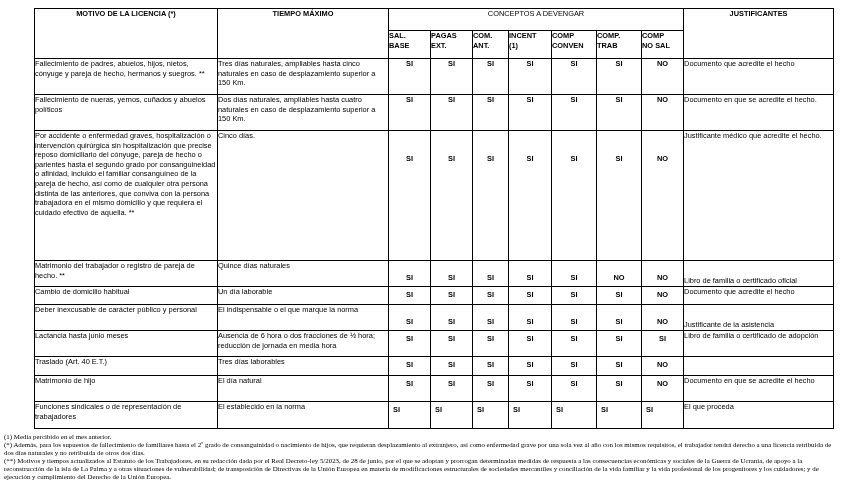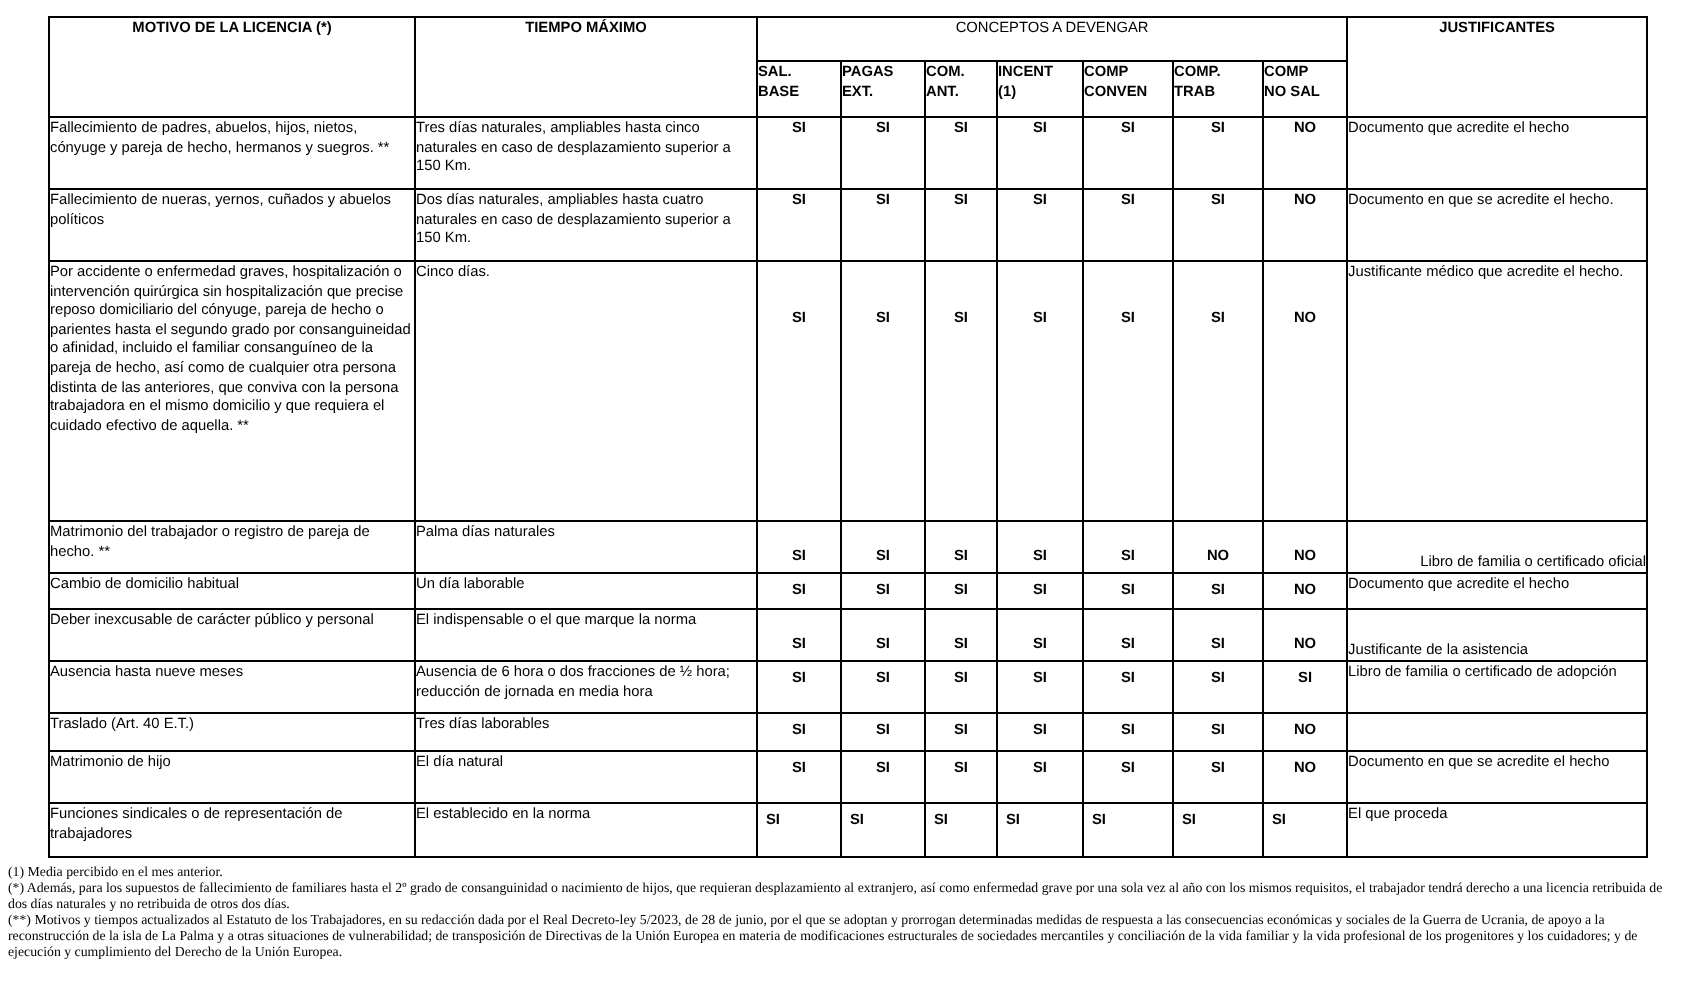--- a/index.html
+++ b/index.html
@@ -1,17 +1,17 @@
 <!DOCTYPE html>
 <html><head>
 <meta charset="utf-8">
 <style>
   html, body { margin:0; padding:0; background:#ffffff; }
   body { width:842px; height:497px; position:relative; overflow:hidden; font-family:"Liberation Sans", sans-serif; color:#000; }
-  table.lic { position:absolute; left:24px; top:8px; border-collapse:collapse; table-layout:fixed; width:799px; }
+  table.lic { position:absolute; left:34px; top:8px; border-collapse:collapse; table-layout:fixed; width:799px; }
   table.lic td, table.lic th { border:1px solid #000; padding:0; vertical-align:top; font-size:7.4px; line-height:9.6px; }
   th.main { font-weight:bold; font-size:7.6px; text-align:center; vertical-align:middle; height:21px; }
   th.grp { font-weight:normal; font-size:7.4px; text-align:center; vertical-align:middle; height:21px; }
   th.sub { font-weight:bold; font-size:5.2px; line-height:6.4px; text-align:left; vertical-align:middle; padding:0 0 0 6px; height:27px;margin-top:44px; }
   td.txt { padding:1px 4px 1px 4px; }
   td.v { text-align:center; vertical-align:middle; font-weight:bold; font-size:7.2px; }
   td.v.top { vertical-align:top; padding-top:3px; }
   td.v.left { text-align:left; padding-left:4px; }
   td.v.mid2 { vertical-align:bottom; padding-bottom:3px; }
   tr.r-tall td.v { vertical-align:top; padding-top:23px; }
@@ -83,29 +83,29 @@
         <td class="v">SI</td>
         <td class="v">SI</td>
         <td class="v">SI</td>
         <td class="v">SI</td>
         <td class="v">SI</td>
         <td class="v">NO</td>
         <td class="txt">Justificante médico que acredite el hecho.</td>
       </tr>
       <tr style="height: 26px;">
         <td class="txt">Matrimonio del trabajador o registro de pareja de hecho. **</td>
-        <td class="txt">Palma días naturales</td>
+        <td class="txt">Quince días naturales</td>
         <td class="v mid2">SI</td>
         <td class="v mid2">SI</td>
         <td class="v mid2">SI</td>
         <td class="v mid2">SI</td>
         <td class="v mid2">SI</td>
         <td class="v mid2">NO</td>
         <td class="v mid2">NO</td>
-        <td class="txt" style="vertical-align: bottom; text-align: right;">Libro de familia o certificado oficial</td>
+        <td class="txt" style="vertical-align: bottom;">Libro de familia o certificado oficial</td>
       </tr>
       <tr style="height: 18px;">
         <td class="txt">Cambio de domicilio habitual</td>
         <td class="txt">Un día laborable</td>
         <td class="v top">SI</td>
         <td class="v top">SI</td>
         <td class="v top">SI</td>
         <td class="v top">SI</td>
         <td class="v top">SI</td>
         <td class="v top">SI</td>
@@ -118,21 +118,21 @@
         <td class="v mid2">SI</td>
         <td class="v mid2">SI</td>
         <td class="v mid2">SI</td>
         <td class="v mid2">SI</td>
         <td class="v mid2">SI</td>
         <td class="v mid2">SI</td>
         <td class="v mid2">NO</td>
         <td class="txt" style="vertical-align: bottom;">Justificante de la asistencia</td>
       </tr>
       <tr style="height: 26px;">
-        <td class="txt">Ausencia hasta nueve meses</td>
+        <td class="txt">Lactancia hasta junio meses</td>
         <td class="txt">Ausencia de 6 hora o dos fracciones de ½ hora; reducción de jornada en media hora</td>
         <td class="v top">SI</td>
         <td class="v top">SI</td>
         <td class="v top">SI</td>
         <td class="v top">SI</td>
         <td class="v top">SI</td>
         <td class="v top">SI</td>
         <td class="v top">SI</td>
         <td class="txt">Libro de familia o certificado de adopción</td>
       </tr>

